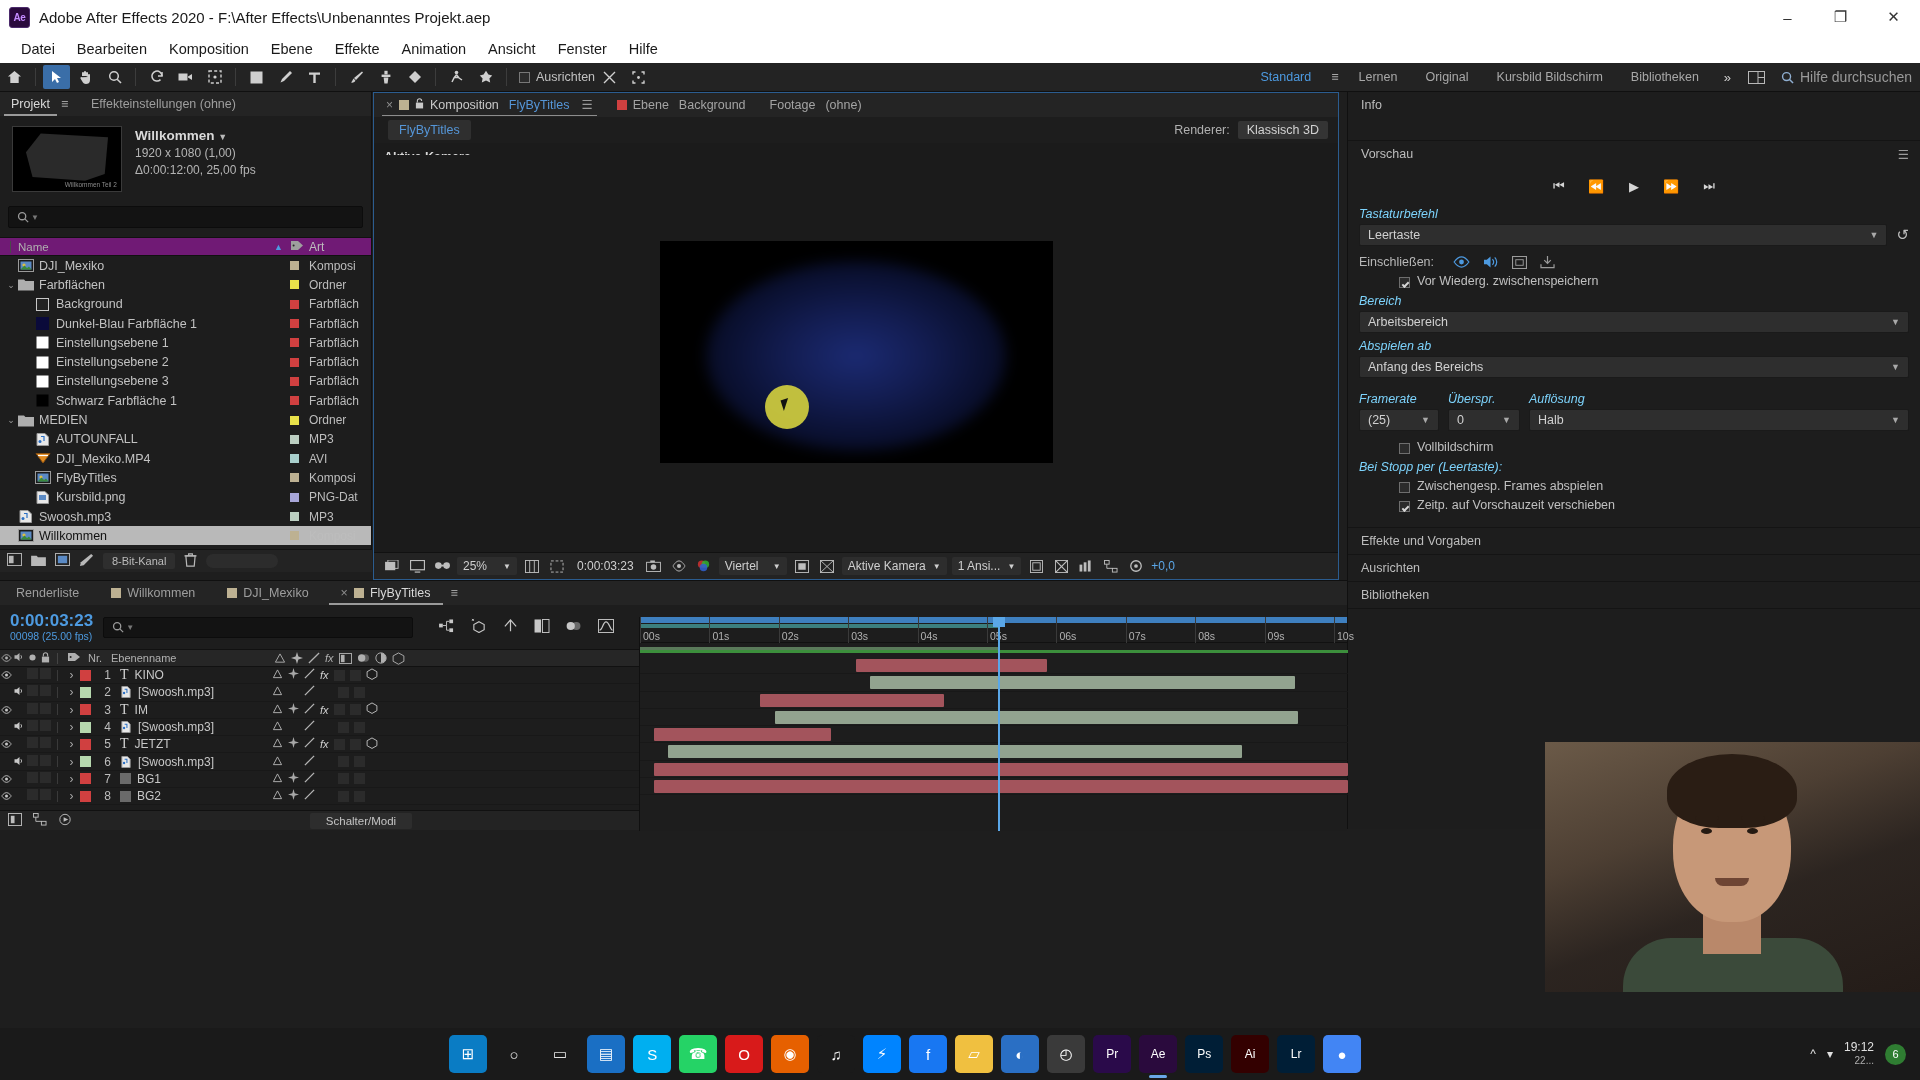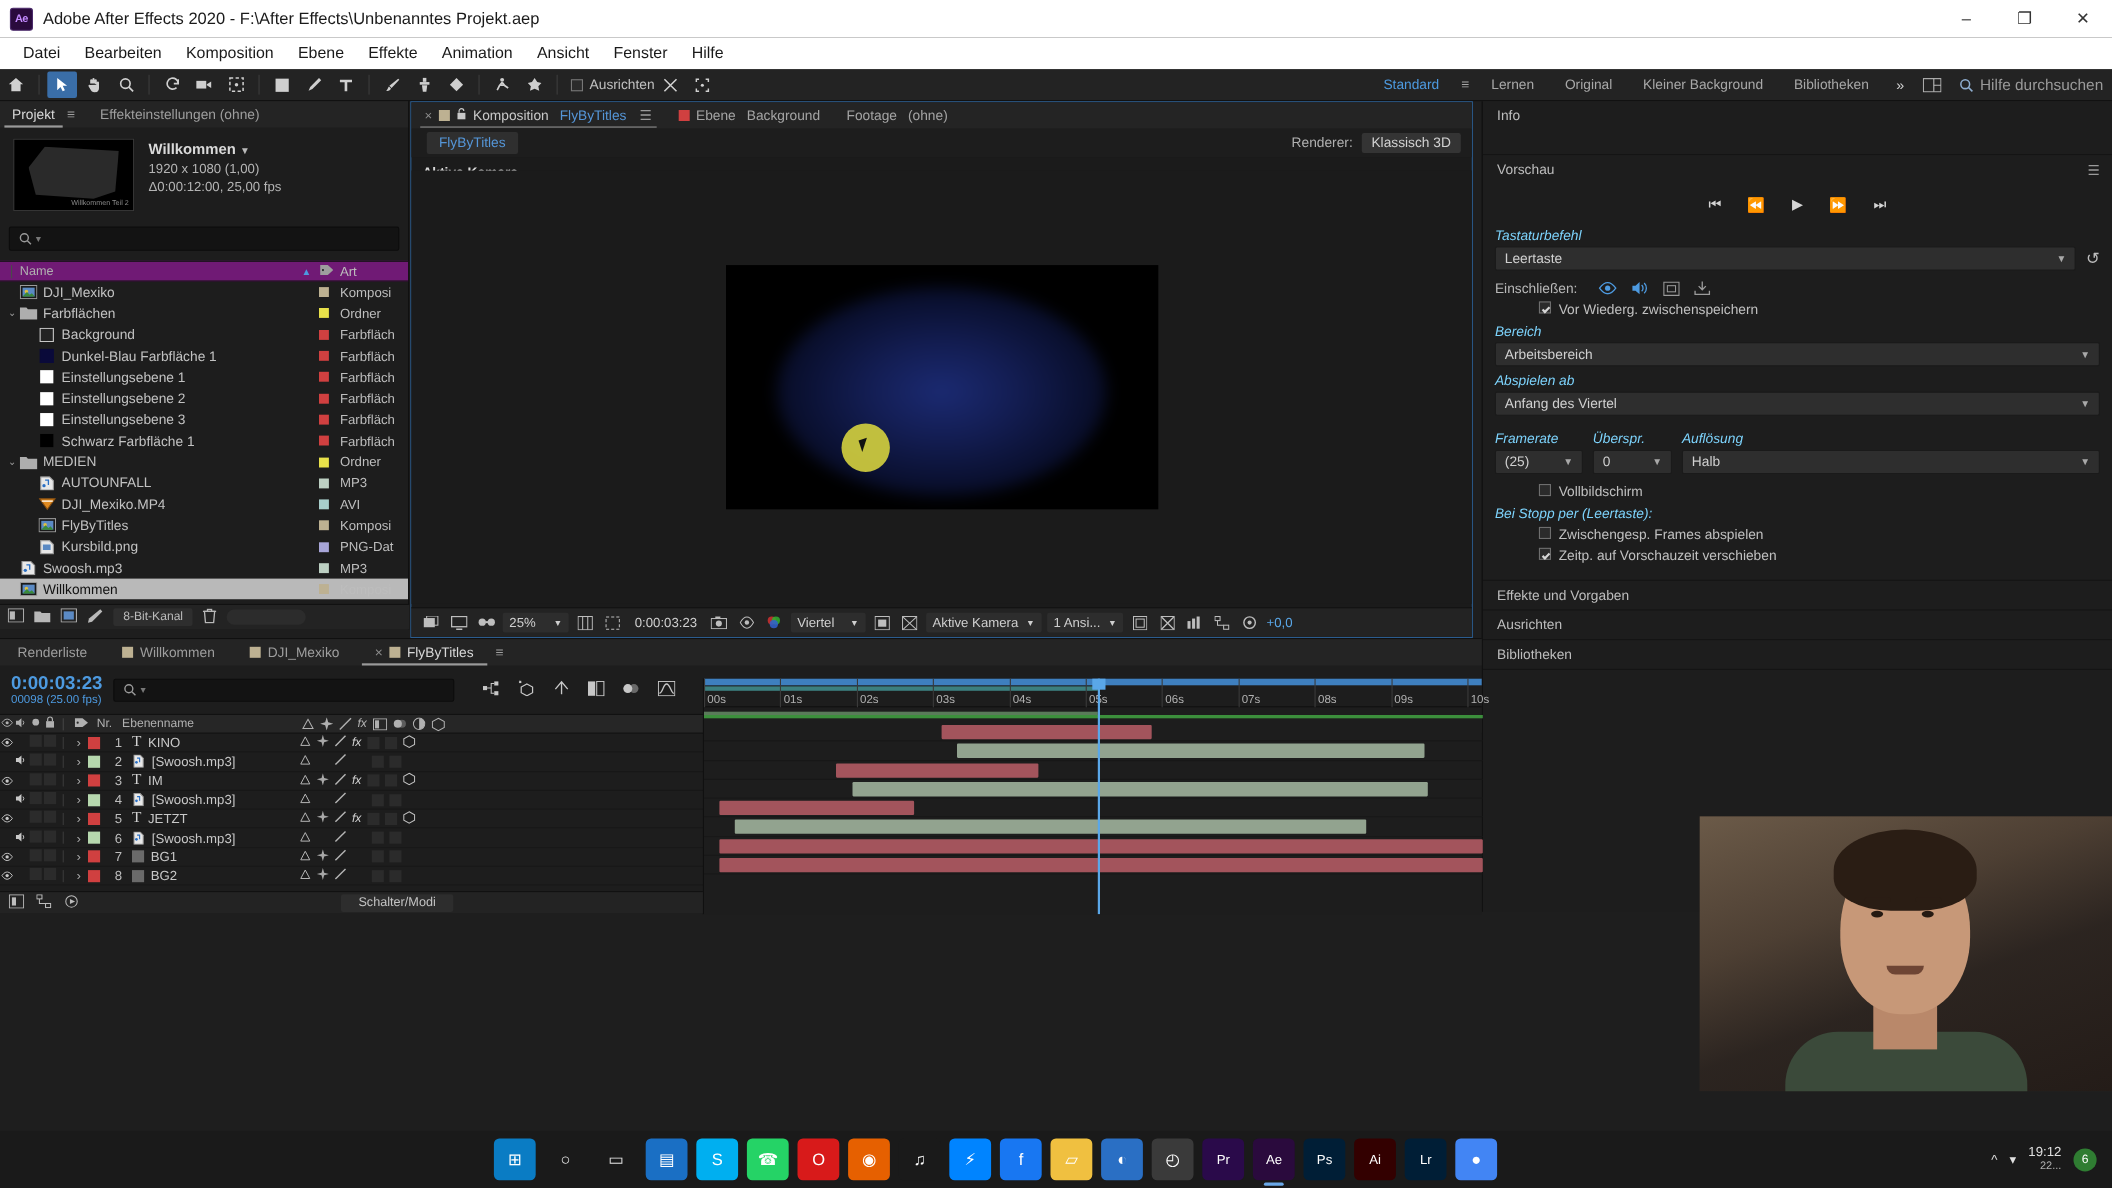--- a/index.html
+++ b/index.html
@@ -95,21 +95,21 @@
   #right{left:1347px;top:92px;width:573px;height:737px;background:#1d1d1d;border-left:1px solid #101010;}
   .rsec{border-bottom:1px solid #141414;}
   .rsec-head{height:26px;display:flex;align-items:center;padding-left:13px;font-size:12.5px;color:#bdbdbd;}
   .rsec-head .bg{margin-left:auto;padding-right:11px;color:#9b9b9b;}
   .prev-body{padding:4px 11px 10px;}
   .transport{display:flex;align-items:center;justify-content:center;gap:24px;height:30px;color:#d5d5d5;font-size:13px;}
   .lbl{font-size:12.5px;color:#7dd3fc;margin:6px 0 3px;font-style:italic;}
   .sel-ctl{height:22px;background:#2e2e2e;border:1px solid #1a1a1a;border-radius:2px;display:flex;align-items:center;padding:0 8px;font-size:12.5px;color:#d0d0d0;}
   .sel-ctl .cv{margin-left:auto;color:#a9a9a9;font-size:9px;}
   .rowflex{display:flex;align-items:center;gap:9px;}
-  .cbrow{display:flex;align-items:flex-start;gap:7px;font-size:12.5px;color:#c0c0c0;margin:5px 0;padding-left:40px;}
+  .cbrow{display:flex;align-items:flex-end;gap:7px;font-size:12.5px;color:#c0c0c0;margin:5px 0;padding-left:40px;}
   .cb{width:11px;height:11px;border:1px solid #6e6e6e;background:#2b2b2b;flex:none;position:relative;}
   .cb.on{background:#2b2b2b;}
   .cb.on:after{content:"";position:absolute;left:2px;top:4px;width:5px;height:2px;border-left:2px solid #d6d6d6;border-bottom:2px solid #d6d6d6;transform:rotate(-45deg);}
   .incl-icons{display:flex;align-items:center;gap:13px;margin-left:10px;color:#4d9ae0;}
 
   
   #timeline{left:0;top:580px;width:1347px;height:250px;background:#1d1d1d;border-top:1px solid #101010;}
   .tl-tabs{height:24px;background:#242424;display:flex;align-items:center;font-size:12.5px;}
   .tl-head{height:44px;display:flex;align-items:center;padding-left:10px;gap:10px;}
   .tc{font-size:17px;color:#4d9ae0;font-weight:bold;line-height:1.05;}
@@ -293,21 +293,21 @@
           <path d="M1 3.5V1h2.5M9.5 1H12v2.5M12 9.5V12H9.5M3.5 12H1V9.5" stroke="#cfcfcf" stroke-width="1.4" fill="none"></path>
           <circle cx="6.5" cy="6.5" r="1.4" fill="#cfcfcf"></circle>
         </svg>
       </div>
 
     <div class="ws-tabs" id="ws-tabs">
         <div class="ws-tab sel">Standard</div>
         <span style="color: rgb(168, 168, 168); padding: 0px 6px;">≡</span>
         <div class="ws-tab">Lernen</div>
         <div class="ws-tab">Original</div>
-        <div class="ws-tab">Kleiner Background</div>
+        <div class="ws-tab">Kursbild Bildschirm</div>
         <div class="ws-tab">Bibliotheken</div>
       </div>
     <div class="tool">»</div>
     <div class="tool">
         <svg width="17" height="13" viewBox="0 0 17 13">
           <rect x="0.5" y="0.5" width="16" height="12" fill="none" stroke="#b8b8b8"></rect>
           <line x1="10" y1="0.5" x2="10" y2="12.5" stroke="#b8b8b8"></line>
           <line x1="10" y1="6.5" x2="16.5" y2="6.5" stroke="#b8b8b8"></line>
         </svg>
       </div>
@@ -755,21 +755,21 @@
           <span class="cb on"></span>
           <span>Vor Wiederg. zwischenspeichern</span>
         </div>
         <div class="lbl">Bereich</div>
         <div class="sel-ctl">
             <span>Arbeitsbereich</span>
             <span class="cv">▼</span>
           </div>
         <div class="lbl">Abspielen ab</div>
         <div class="sel-ctl">
-            <span>Anfang des Viertel</span>
+            <span>Anfang des Bereichs</span>
             <span class="cv">▼</span>
           </div>
         <div class="rowflex" style="margin-top:8px;">
           <div style="width:80px;">
               <div class="lbl">Framerate</div>
             </div>
           <div style="width:72px;">
               <div class="lbl">Überspr.</div>
             </div>
           <div style="flex:1;">

